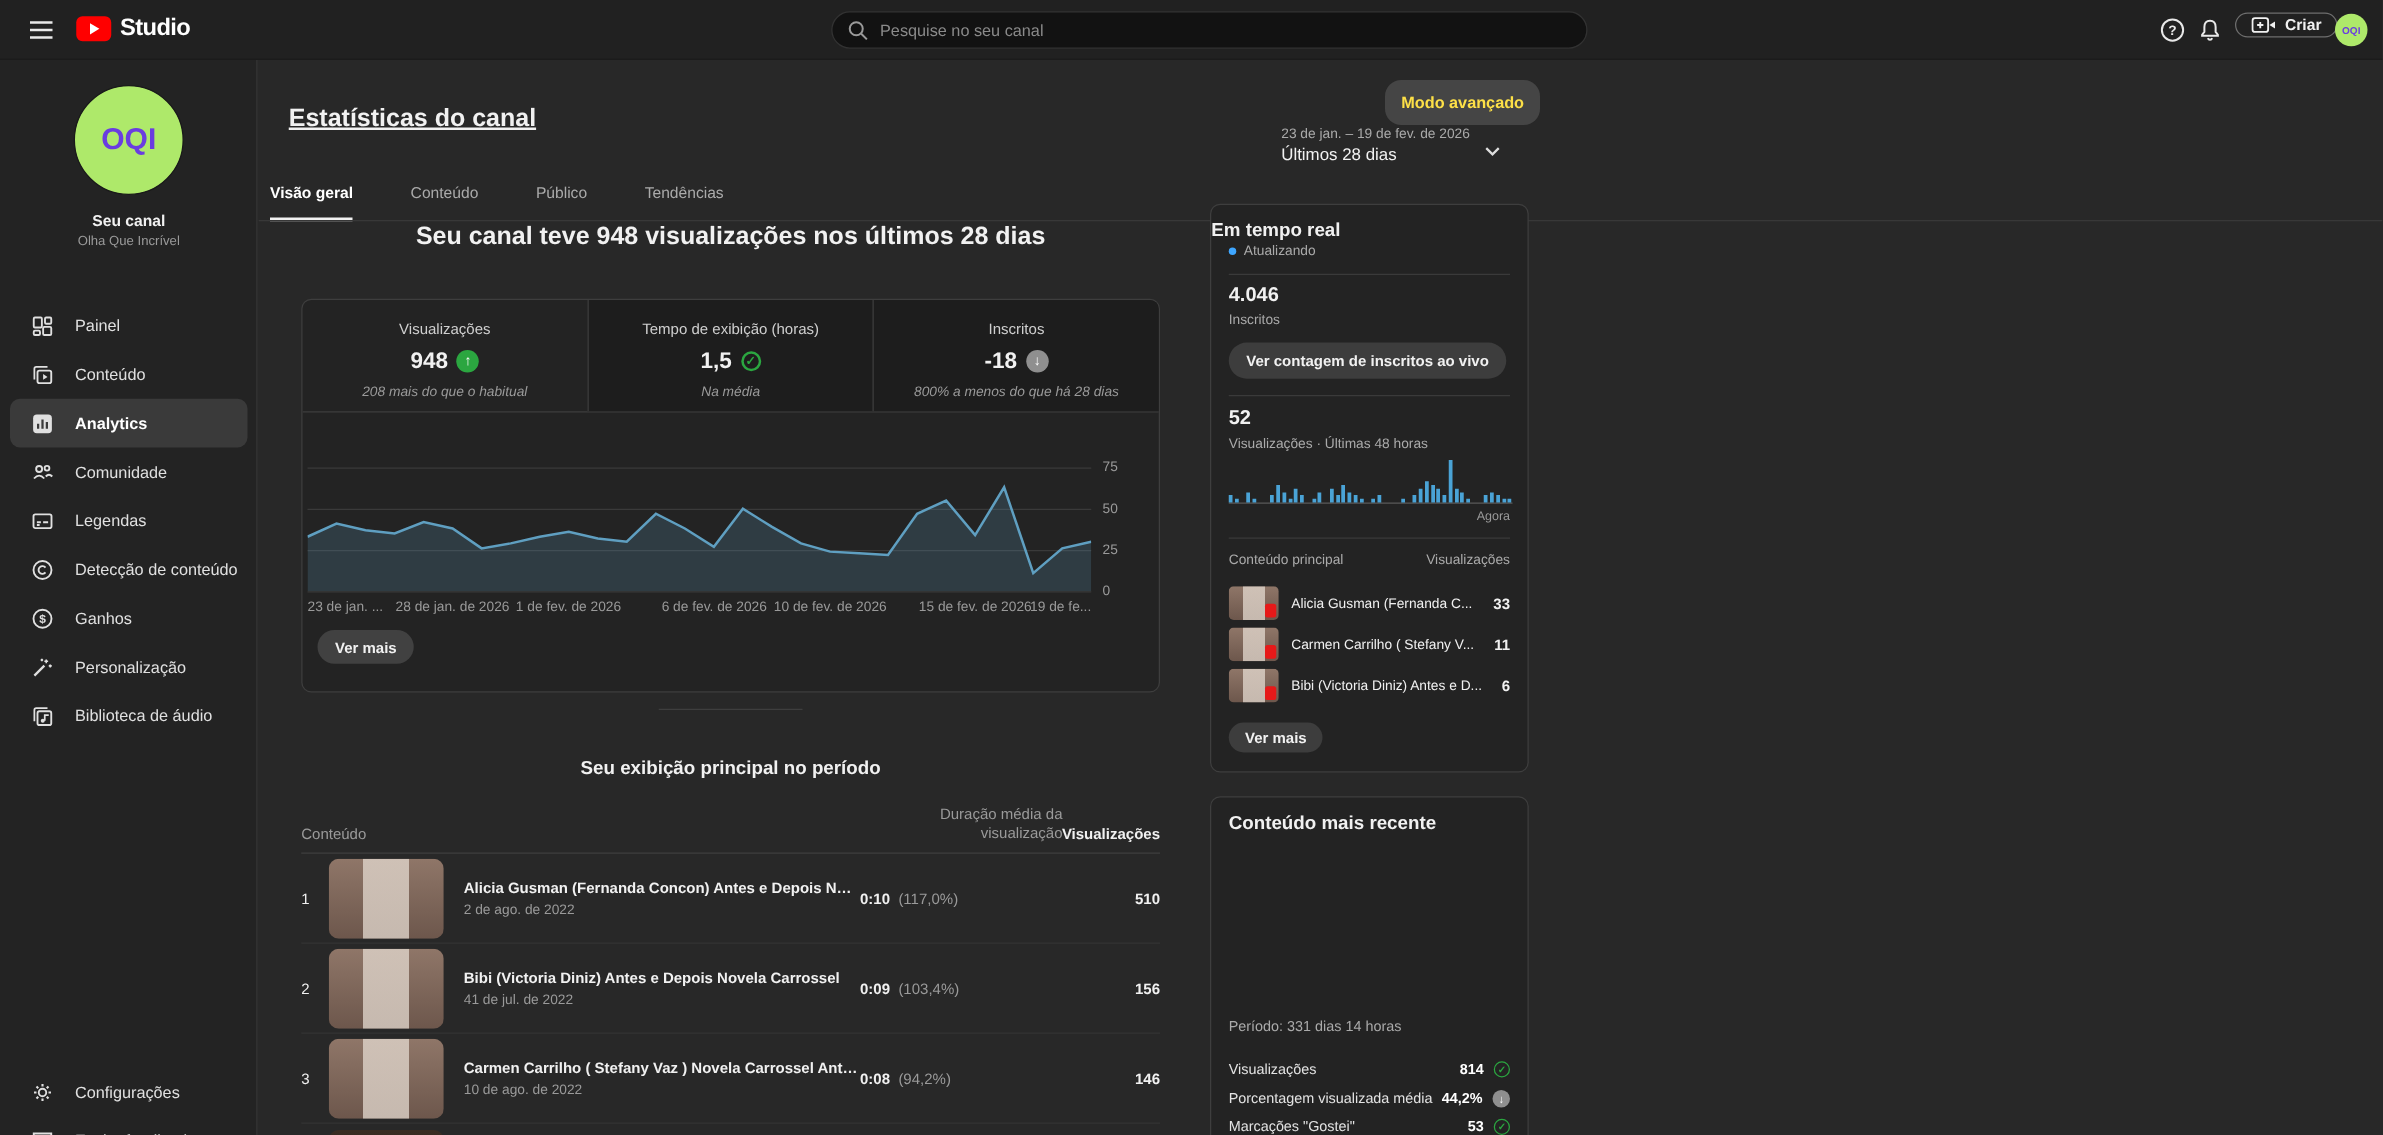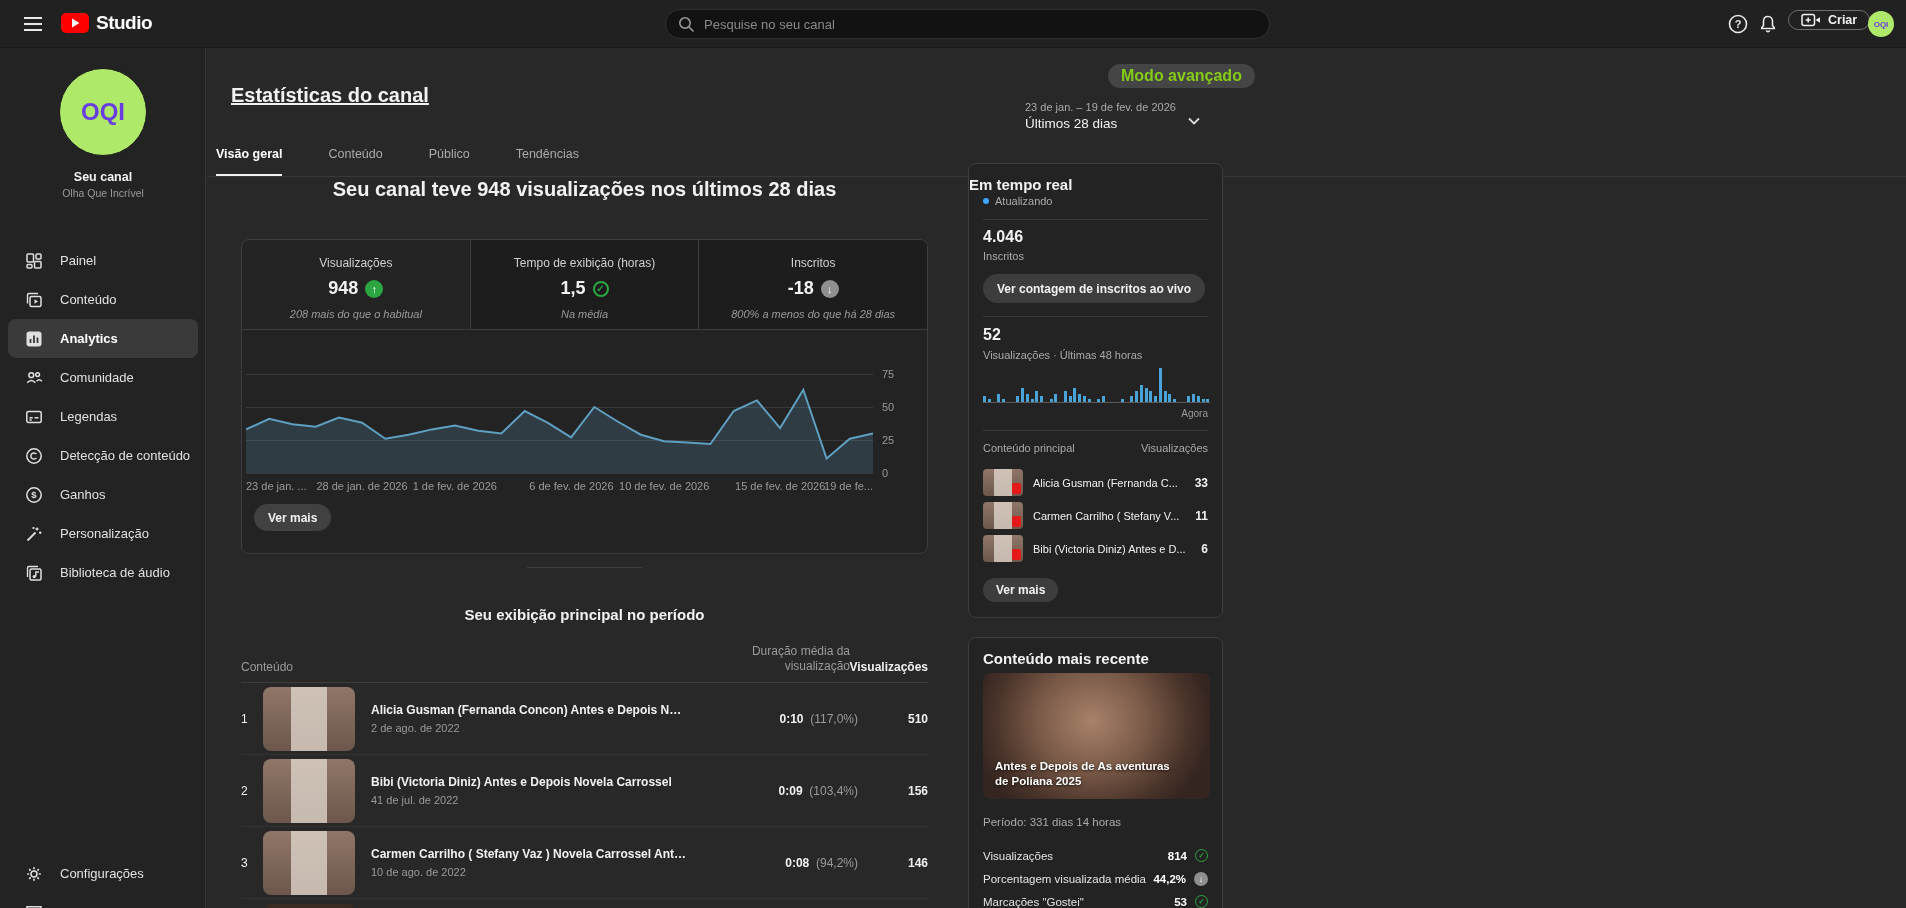--- a/index.html
+++ b/index.html
@@ -30,21 +30,21 @@
   .side-item .sicon { width:20px; height:20px; flex:none; color:#e0e0e0; }
   .side-item.active { background:#3a3a3a; border-radius:8px; left:8px; width:190px; padding-left:16px; font-weight:bold; color:#fff; }
 
   
   #page-title { position:absolute; left:231px; top:84px; font-size:20px; font-weight:bold;text-decoration:underline; }
   #tabs { position:absolute; left:216px; top:147px; height:30px; display:flex; gap:46px; }
   .tab { font-size:12.5px; color:#aaa; cursor:pointer; position:relative; padding-bottom:12px; }
   .tab.active { color:#fff; font-weight:bold; }
   .tab.active::after { content:""; position:absolute; left:0; right:0; bottom:0; height:3px; background:#f1f1f1; }
   #tabs-divider { position:absolute; left:207px; top:176px; width:1699px; height:1px; background:#383838; }
-  #advanced-btn { position:absolute; left:1108px; top:64px; height:24px; padding:0 13px; border-radius:13px; background:#454545; border:none; color:#84cc16; font-size:16px; font-weight:bold; line-height:24px; cursor:pointer; }
+  #advanced-btn { position:absolute; left:1108px; top:64px; height:36px; padding:0 13px; border-radius:13px; background:#454545; border:none; color:#fde047; font-size:13px; font-weight:bold; line-height:24px; cursor:pointer; }
   #date-picker { position:absolute; left:1025px; top:101px; cursor:pointer; }
   #date-range { font-size:11px; color:#aaa; }
   #date-preset { font-size:13.5px; color:#f1f1f1; margin-top:3px; }
   #date-chevron { position:absolute; left:1185px; top:112px; width:18px; height:18px; color:#ddd; cursor:pointer; }
 
   
   #headline { position:absolute; left:241px; top:178px; width:687px; text-align:center; font-size:20px; font-weight:bold; }
   #overview-card { position:absolute; left:241px; top:239px; width:687px; height:315px; border:1px solid #3e3e3e; border-radius:8px; background:#232323; overflow:hidden; }
   #metric-tabs { display:flex; height:90px; border-bottom:1px solid #3e3e3e; }
   .metric { flex:1; text-align:center; padding-top:16px; cursor:pointer; background:#1d1d1d; border-left:1px solid #3e3e3e; }
@@ -76,21 +76,21 @@
   #tt-col-content { position:absolute; left:0; bottom:8px; }
   #tt-col-duration { position:absolute; right:78px; bottom:8px; width:140px; text-align:right; line-height:15px; }
   #tt-col-views { position:absolute; right:0; bottom:8px; font-weight:bold; color:#f1f1f1; }
   .trow { display:flex; align-items:center; height:72px; border-bottom:1px solid #333; cursor:pointer; }
   .trow .rank { width:22px; font-size:12px; color:#f1f1f1; }
   .thumb { width:92px; height:64px; border-radius:8px; flex:none;
     background:linear-gradient(90deg, rgba(0,0,0,0) 30%, rgba(228,218,208,0.75) 30%, rgba(228,218,208,0.75) 70%, rgba(0,0,0,0) 70%), linear-gradient(180deg,#8f7668 0%, #6d574c 100%); }
   .trow .vinfo { flex:1; padding-left:16px; min-width:0; }
   .trow .vtitle { font-size:12px; font-weight:bold; white-space:nowrap; overflow:hidden; text-overflow:ellipsis; }
   .trow .vdate { font-size:11px; color:#9a9a9a; margin-top:5px; }
-  .trow .vdur { width:170px; text-align:right; font-size:12px; white-space:nowrap; }
+  .trow .vdur { width:170px; text-align:left; font-size:12px; white-space:nowrap; }
   .trow .vdur b { font-weight:bold; }
   .trow .vdur span { color:#9a9a9a; }
   .trow .vviews { width:70px; text-align:right; font-size:12px; font-weight:bold; }
   #partial-row { display:flex; align-items:flex-start; padding-top:5px; height:12px; overflow:hidden; }
   #partial-row .thumb { margin-left:22px; height:64px; background:linear-gradient(180deg,#3a2c22 0%, #2a1f18 100%); }
 
   
   .rcard { position:absolute; left:968px; width:255px; background:#232323; border:1px solid #3e3e3e; border-radius:8px; padding:0 14px; overflow:hidden; }
   #realtime-card { top:163px; height:455px; }
   #recent-card { top:637px; height:280px; }
@@ -500,23 +500,20 @@
         <div class="rt-thumb"></div>
         <div class="rt-title">Bibi (Victoria Diniz) Antes e D...</div>
         <div class="rt-count">6</div>
       </div>
     </div>
   <button id="rt-more" class="pill-btn">Ver mais</button>
 </div>
 
 <div id="recent-card" class="rcard">
   <div class="rtitle">Conteúdo mais recente</div>
-  <div id="recent-thumb">
-    <div class="overlay-title">Antes e Depois de As aventuras de Poliana 2025</div>
-  </div>
   <div id="recent-period">Período: 331 dias 14 horas</div>
   <div id="recent-stats">
       <div class="rstat">
         <div class="rs-label">Visualizações</div>
         <div class="rs-value">814</div>
         <span class="badge sm check-green">✓</span>
       </div>
       <div class="rstat">
         <div class="rs-label">Porcentagem visualizada média</div>
         <div class="rs-value">44,2%</div>

